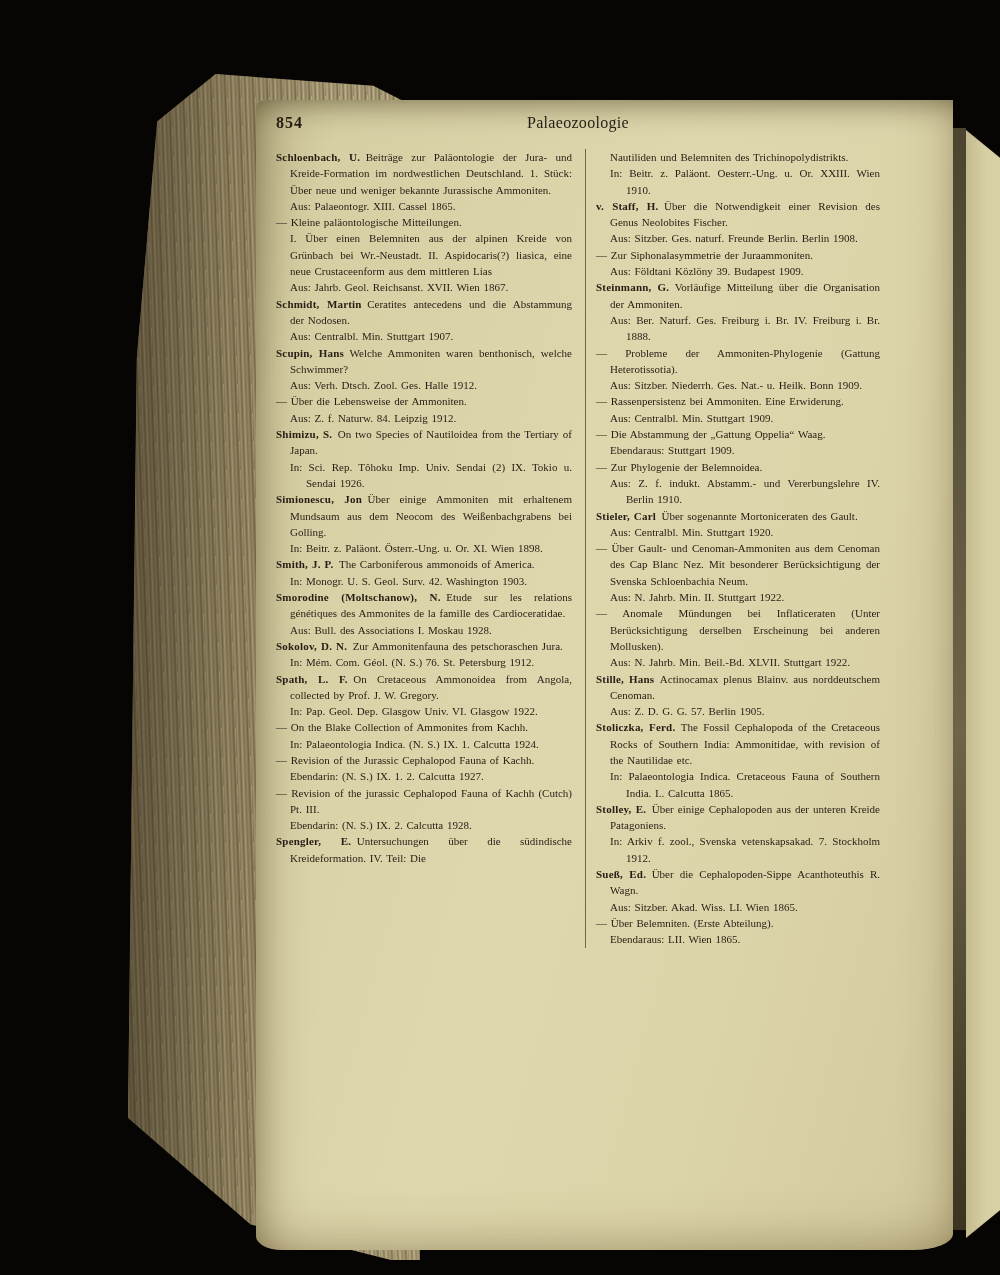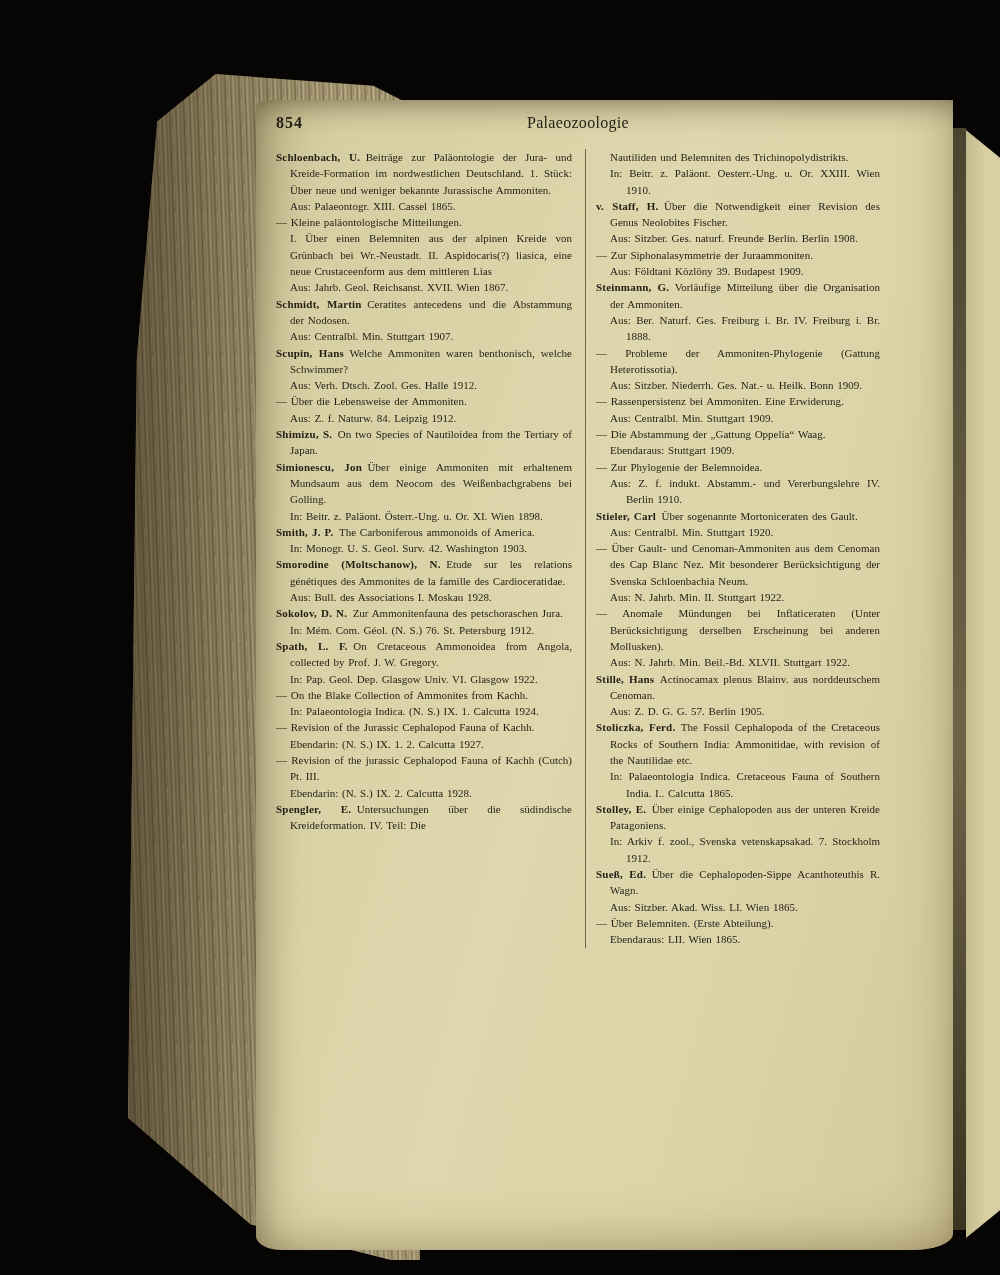--- a/index.html
+++ b/index.html
@@ -86,20 +86,21 @@
           <div class="bib-dash">— Kleine paläontologische Mitteilungen.</div>
           <div class="bib-cont">I. Über einen Belemniten aus der alpinen Kreide von Grünbach bei Wr.-Neustadt. II. Aspidocaris(?) liasica, eine neue Crustaceenform aus dem mittleren Lias</div>
           <div class="bib-ref">Aus: Jahrb. Geol. Reichsanst. XVII. Wien 1867.</div>
           <div class="bib-entry"><b>Schmidt, Martin</b> Ceratites antecedens und die Abstammung der Nodosen.</div>
           <div class="bib-ref">Aus: Centralbl. Min. Stuttgart 1907.</div>
           <div class="bib-entry"><b>Scupin, Hans</b> Welche Ammoniten waren benthonisch, welche Schwimmer?</div>
           <div class="bib-ref">Aus: Verh. Dtsch. Zool. Ges. Halle 1912.</div>
           <div class="bib-dash">— Über die Lebensweise der Ammoniten.</div>
           <div class="bib-ref">Aus: Z. f. Naturw. 84. Leipzig 1912.</div>
           <div class="bib-entry"><b>Shimizu, S.</b> On two Species of Nautiloidea from the Tertiary of Japan.</div>
+          <div class="bib-ref">In: Sci. Rep. Tôhoku Imp. Univ. Sendai (2) IX. Tokio u. Sendai 1926.</div>
           <div class="bib-entry"><b>Simionescu, Jon</b> Über einige Ammoniten mit erhaltenem Mundsaum aus dem Neocom des Weißenbachgrabens bei Golling.</div>
           <div class="bib-ref">In: Beitr. z. Paläont. Österr.-Ung. u. Or. XI. Wien 1898.</div>
           <div class="bib-entry"><b>Smith, J. P.</b> The Carboniferous ammonoids of America.</div>
           <div class="bib-ref">In: Monogr. U. S. Geol. Surv. 42. Washington 1903.</div>
           <div class="bib-entry"><b>Smorodine (Moltschanow), N.</b> Etude sur les relations génétiques des Ammonites de la famille des Cardioceratidae.</div>
           <div class="bib-ref">Aus: Bull. des Associations I. Moskau 1928.</div>
           <div class="bib-entry"><b>Sokolov, D. N.</b> Zur Ammonitenfauna des petschoraschen Jura.</div>
           <div class="bib-ref">In: Mém. Com. Géol. (N. S.) 76. St. Petersburg 1912.</div>
           <div class="bib-entry"><b>Spath, L. F.</b> On Cretaceous Ammonoidea from Angola, collected by Prof. J. W. Gregory.</div>
           <div class="bib-ref">In: Pap. Geol. Dep. Glasgow Univ. VI. Glasgow 1922.</div>

